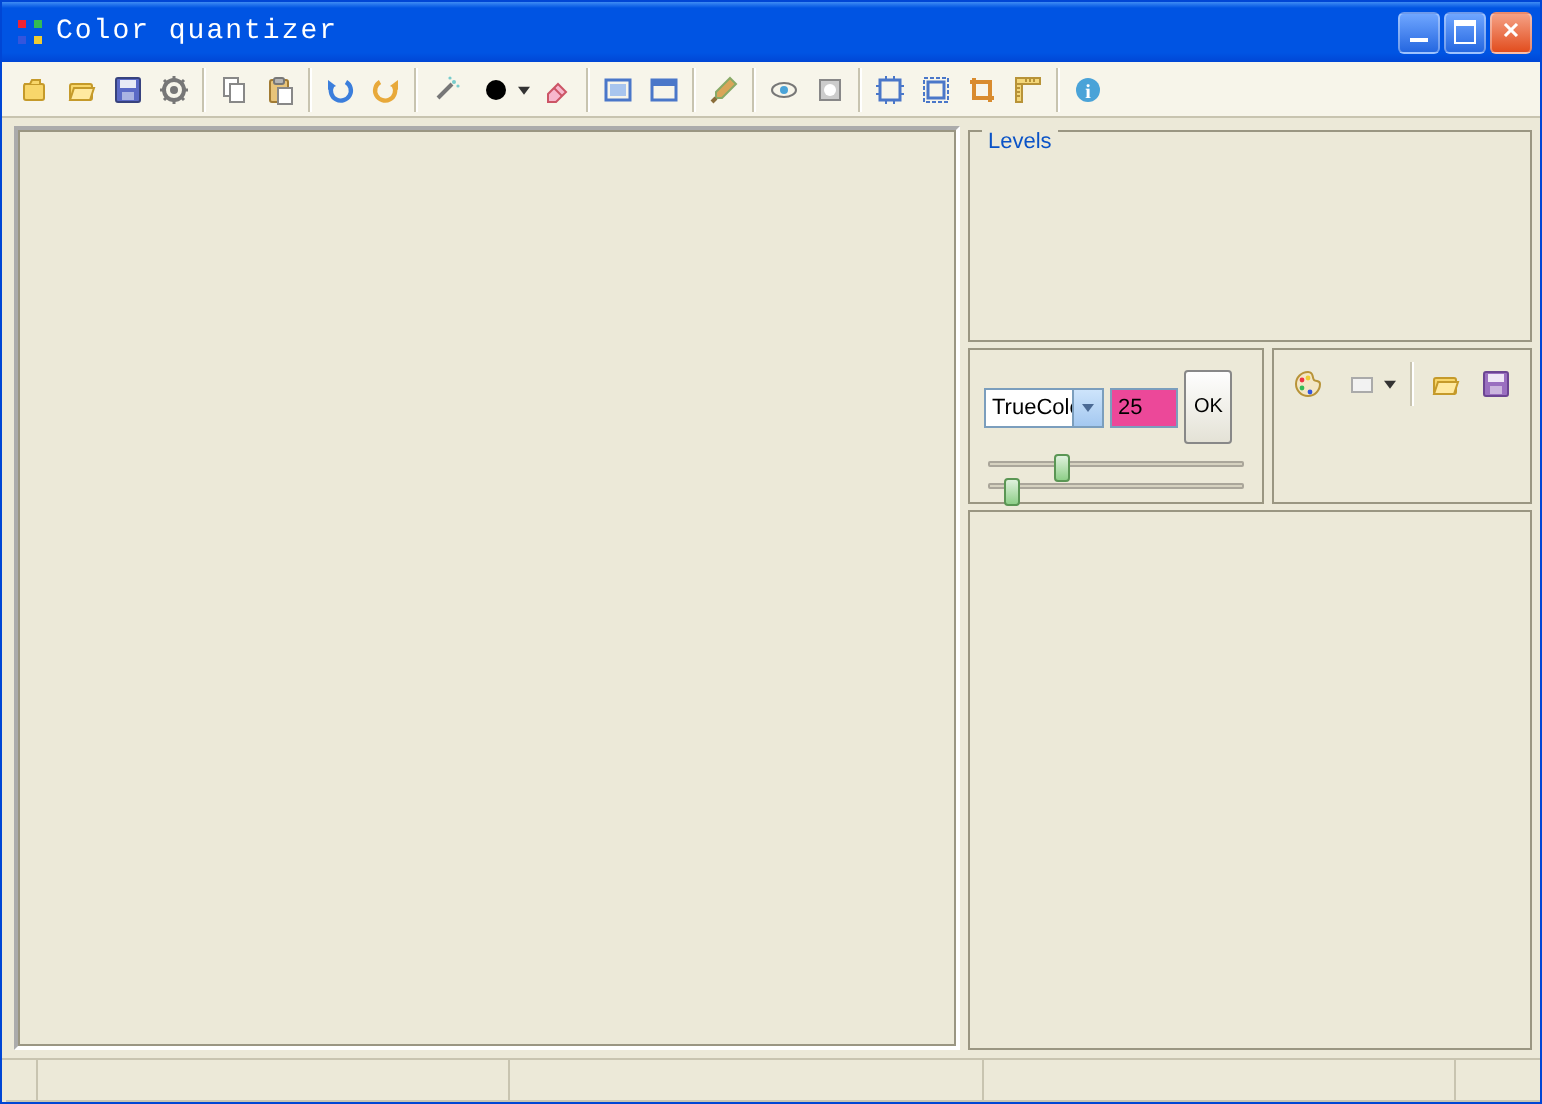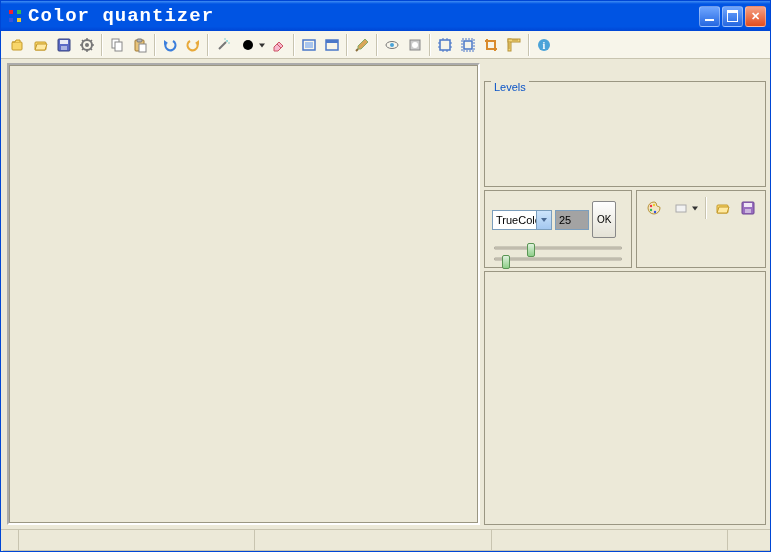--- a/index.html
+++ b/index.html
@@ -1,48 +1,48 @@
 <!DOCTYPE html>
 <html><head>
 <meta charset="utf-8">
 <style>
 * { box-sizing: border-box; margin: 0; padding: 0; }
 body { font-family: Tahoma, "Microsoft Sans Serif", sans-serif; font-size: 11px; background: #ece9d8; overflow: hidden; width: 771px; height: 552px; }
 .window { width: 771px; height: 552px; border: 1px solid #0046d5; display: flex; flex-direction: column; }
 .titlebar { height: 30px; background: linear-gradient(to bottom, #3f8cf3 0%, #0054e3 10%, #0054e3 85%, #0046d5 100%); display: flex; align-items: center; padding: 0 4px 0 6px; color: white; }
 .titlebar-icon { width: 16px; height: 16px; margin-right: 5px; display: flex; align-items: center; justify-content: center; }
-.titlebar-text { flex: 1; font-family: "SimSun", "Courier New", monospace; font-size: 19px; font-weight: bold; letter-spacing: 1px; }
+.titlebar-text { flex: 1; font-family: "SimSun", "Courier New", monospace; font-size: 14px; font-weight: normal; letter-spacing: 1px; }
 .win-controls { display: flex; gap: 2px; }
 .win-btn { width: 21px; height: 21px; border-radius: 3px; display: flex; align-items: center; justify-content: center; font-weight: bold; color: white; cursor: pointer; border: 1px solid #fff5; }
 .win-min, .win-max { background: linear-gradient(to bottom, #6fa6ff, #2567e0); }
 .win-close { background: linear-gradient(to bottom, #f5a185, #e24d1e); }
 .win-min::after { content: ""; display: block; width: 9px; height: 2.5px; background: white; margin-top: 8px; }
 .win-max::after { content: ""; display: block; width: 9px; height: 8px; border: 1.5px solid white; border-top: 3px solid white; }
 .win-close::after { content: "✕"; font-size: 11px; line-height: 1; }
 
 .toolbar { height: 28px; background: #f7f5ea; border-bottom: 1px solid #c8c4b0; display: flex; align-items: center; padding: 0 6px; gap: 1px; }
 .tbtn { width: 22px; height: 22px; display: flex; align-items: center; justify-content: center; border-radius: 2px; cursor: pointer; position: relative; }
 .tbtn.dd { width: 32px; }
 .tbtn .dd-arrow { position: absolute; right: 2px; top: 50%; transform: translateY(-40%); width: 0; height: 0; border-left: 3px solid transparent; border-right: 3px solid transparent; border-top: 4px solid #333; }
 .tsep { width: 2px; height: 22px; margin: 0 2px; border-left: 1px solid #c8c4b0; border-right: 1px solid #fff; }
 
 .body { flex: 1; display: flex; background: #ece9d8; }
 .left { flex: 1; margin: 4px 2px 4px 6px; border: 2px inset #fff; background: #ece9d8; position: relative; }
 .left-inner { position: absolute; inset: 0; border: 1px solid #9a9682; }
-.right { width: 282px; display: flex; flex-direction: column; gap: 3px; margin: 20px 4px 4px 2px; justify-content: space-between; }
+.right { width: 282px; display: flex; flex-direction: column; gap: 3px; margin: 4px 4px 4px 2px; justify-content: space-between; }
 .panel { border: 1px solid #9a9682; background: #ece9d8; position: relative; }
 .panel-title { position: absolute; top: -1px; left: 6px; background: #ece9d8; padding: 0 3px; color: #0a53c7; font-size: 11px; }
 .p-levels { height: 106px; margin-top: 2px; }
 .p-controls { height: 78px; display: flex; gap: 4px; }
 .ctrl-left { width: 150px; border: 1px solid #9a9682; margin: 0; padding: 10px 7px 6px 7px; display: flex; flex-direction: column; gap: 8px; }
 .ctrl-row { display: flex; gap: 3px; align-items: center; }
 .select { height: 20px; width: 60px; border: 1px solid #7b9ebd; background: white; font-size: 11px; display: flex; align-items: center; padding: 0 1px 0 3px; overflow: hidden; cursor: pointer; position: relative; }
 .select .sel-arrow { position: absolute; right: 0; top: 0; bottom: 0; width: 15px; background: linear-gradient(to bottom,#cde4fb,#a4c8f0); display: flex; align-items: center; justify-content: center; border-left: 1px solid #7b9ebd; }
 .select .sel-arrow::after { content: ""; width: 0; height: 0; border-left: 3px solid transparent; border-right: 3px solid transparent; border-top: 4px solid #4b6a94; }
-.numbox { width: 34px; height: 20px; border: 1px solid #7b9ebd; background: #a3a3a3; padding: 0 3px; font-size: 11px; display: flex; align-items: center; cursor: text; }
+.numbox { width: 34px; height: 20px; border: 1px solid #7b9ebd; background: #ec4899; padding: 0 3px; font-size: 11px; display: flex; align-items: center; cursor: text; }
 .okbtn { height: 37px; padding: 0 4px; border: 1px solid #888; background: linear-gradient(#fefefe,#e4e2d6); font-size: 10px; cursor: pointer; display: flex; align-items: center; border-radius: 2px; }
 
 .slider-wrap { position: relative; height: 10px; }
 .slider-track { position: absolute; left: 2px; right: 2px; top: 50%; height: 3px; background: #d6d2c0; border: 1px solid #aaa69a; border-radius: 1px; transform: translateY(-50%); }
 .slider-thumb { position: absolute; top: -3px; width: 8px; height: 14px; background: linear-gradient(#dff1dd,#8ecf88); border: 1px solid #5a9654; border-radius: 2px; cursor: pointer; }
 
 .ctrl-right { flex: 1; border: 1px solid #9a9682; padding: 6px 6px; display: flex; align-items: flex-start; gap: 3px; }
 .mini-sep { width: 2px; height: 22px; margin: 0 2px; border-left: 1px solid #c8c4b0; border-right: 1px solid #fff; }
 
 .p-bottom { flex: 1; }

